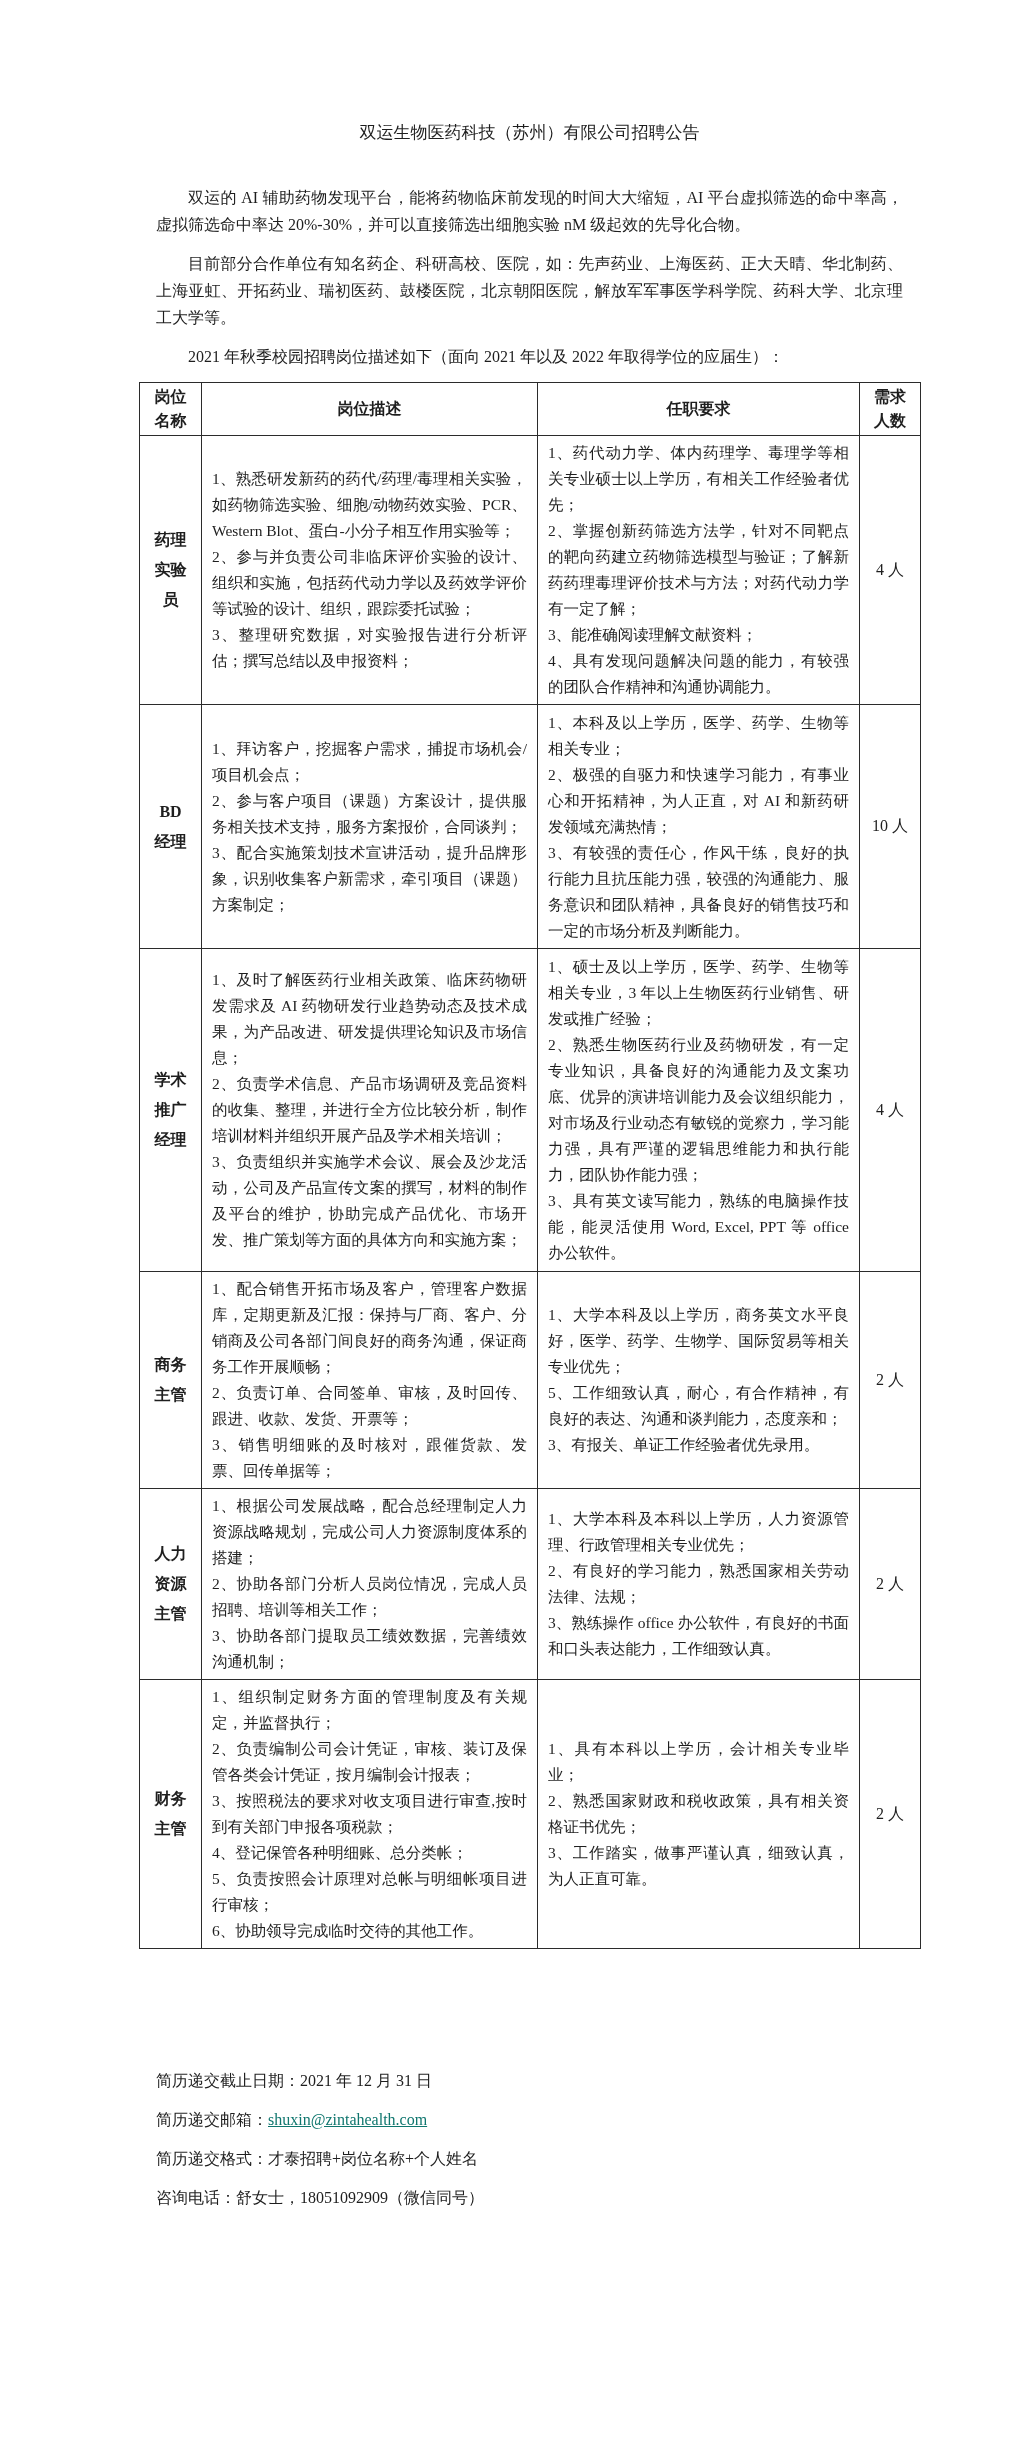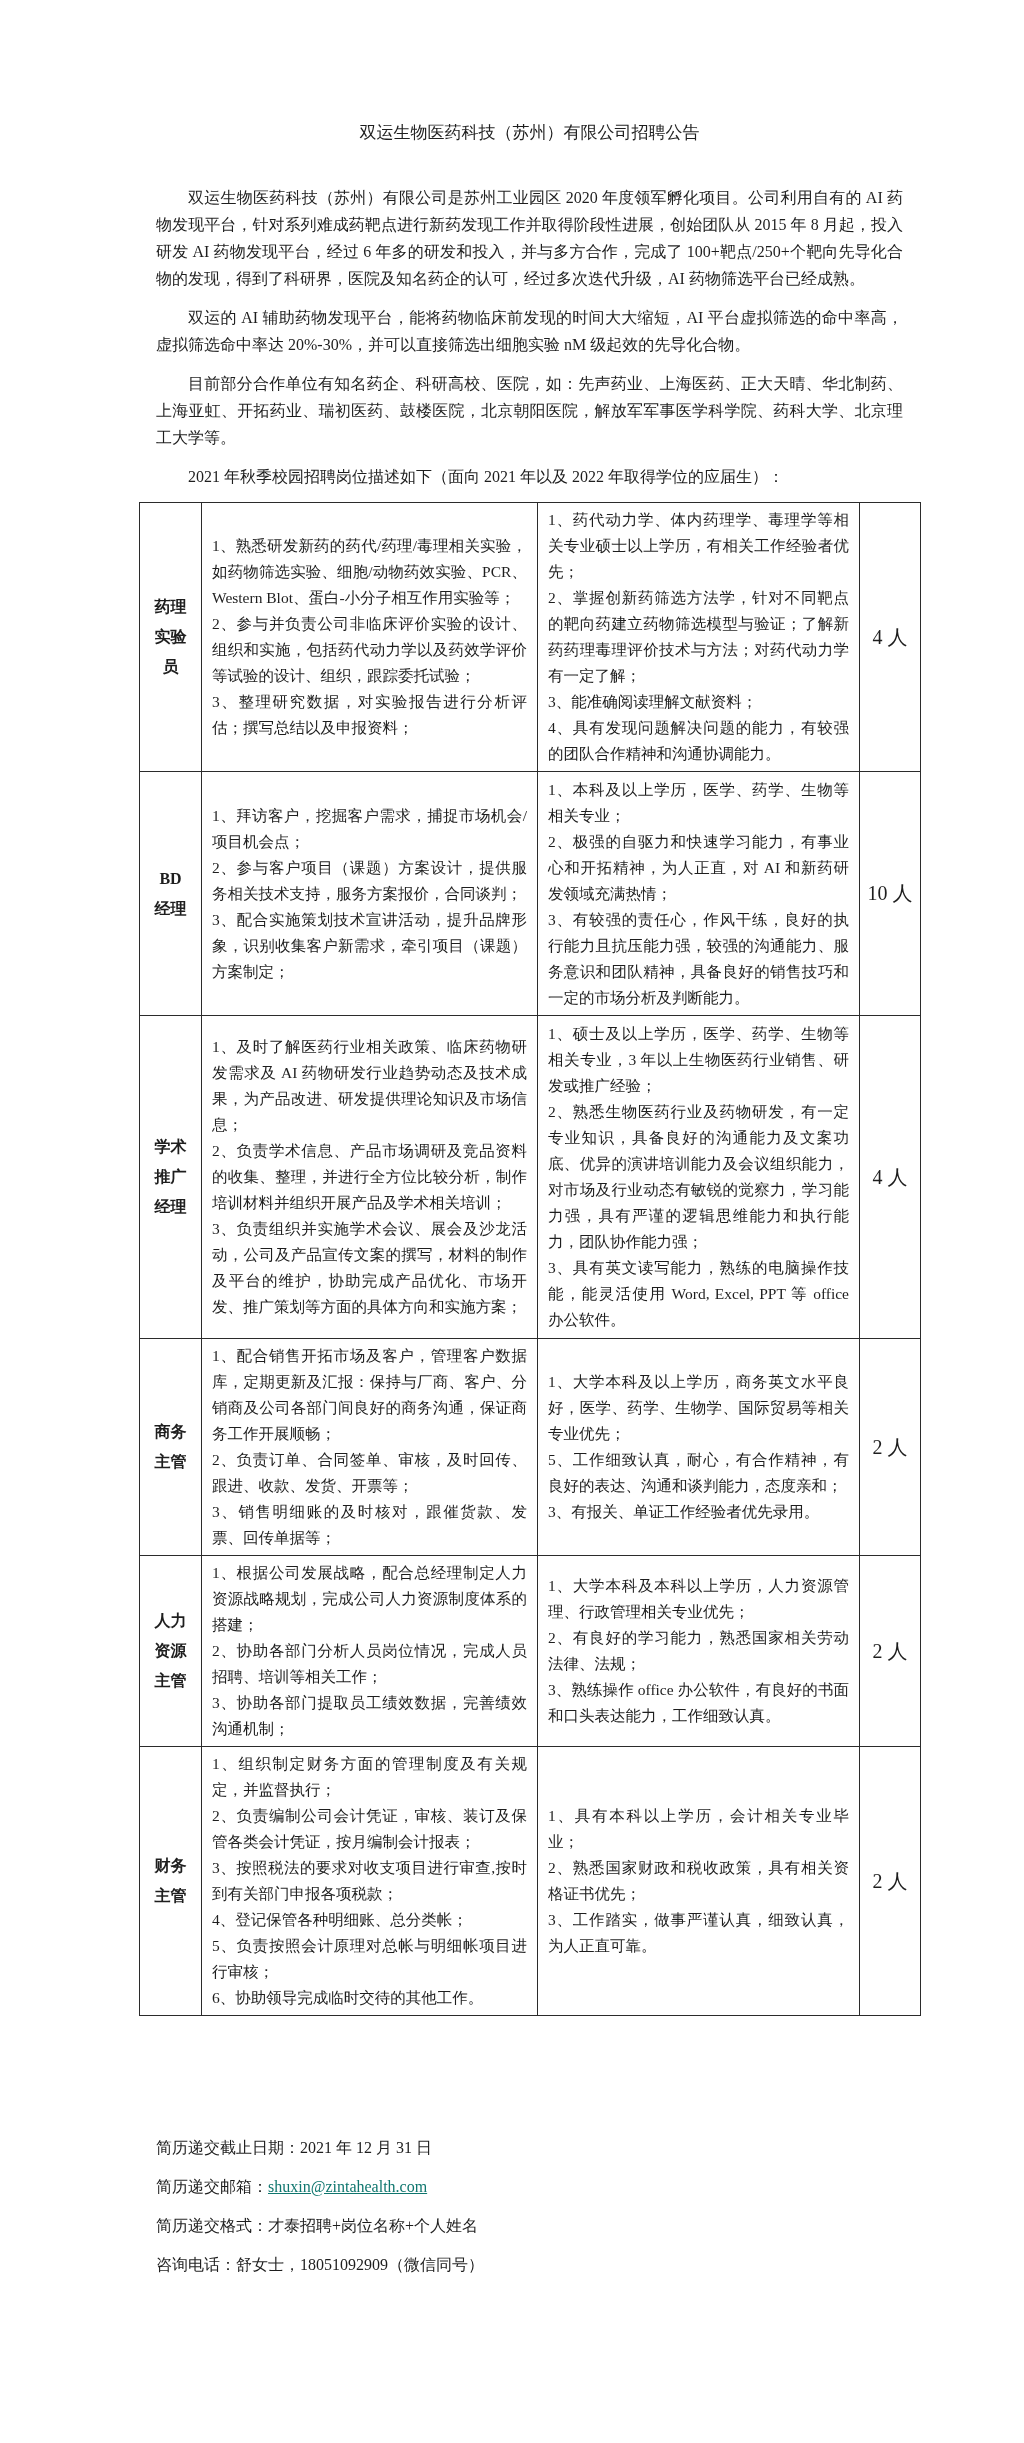--- a/index.html
+++ b/index.html
@@ -52,21 +52,21 @@
     padding:0 13px;
   }
   td.text-cell {
     font-size:15.5px;
     line-height:26px;
     padding:4px 10px;
   }
   td.text-cell .item { text-align:justify; }
   td.count-cell {
     text-align:center;
-    font-size:20px;
+    font-size:16px;
   }
   tr.h-head { height:50px; }
   tr.h-r1 { height:242px; }
   tr.h-r2 { height:244px; }
   tr.h-r3 { height:323px; }
   tr.h-r4 { height:214px; }
   tr.h-r5 { height:190px; }
   tr.h-r6 { height:269px; }
   .footer {
     margin-top:112px;
@@ -78,34 +78,39 @@
   .email-link { text-decoration:underline; color:#0f766e; }
 </style>
 </head>
 <body>
 
 <div class="doc">
 
   <div class="title">双运生物医药科技（苏州）有限公司招聘公告</div>
 
   <div class="paras">
-    <p class="para">双运生物医药科技（苏州）有限公司是苏州工业园区 2020 年度领军孵化项目。公司利用自有的 AI 药物发现平台，针对系列难成药靶点进行新药发现工作并取得阶段性进展，创始团队从 2015 年 8 月起，投入研发 AI 药物发现平台，经过 6 年多的研发和投入，并与多方合作，完成了 100+靶点/250+个靶向先导化合物的发现，得到了科研界，医院及知名药企的认可，经过多次迭代升级，AI 药物筛选平台已经成熟。</p>
     <p class="para">双运的 AI 辅助药物发现平台，能将药物临床前发现的时间大大缩短，AI 平台虚拟筛选的命中率高，虚拟筛选命中率达 20%-30%，并可以直接筛选出细胞实验 nM 级起效的先导化合物。</p>
     <p class="para">目前部分合作单位有知名药企、科研高校、医院，如：先声药业、上海医药、正大天晴、华北制药、上海亚虹、开拓药业、瑞初医药、鼓楼医院，北京朝阳医院，解放军军事医学科学院、药科大学、北京理工大学等。</p>
     <p class="para">2021 年秋季校园招聘岗位描述如下（面向 2021 年以及 2022 年取得学位的应届生）：</p>
   </div>
 
   <table class="jobs">
     <colgroup>
       <col style="width:62px">
       <col style="width:336px">
       <col style="width:322px">
       <col style="width:61px">
     </colgroup>
     <tbody>
+        <tr class="h-head">
+      <th>岗位名称</th>
+      <th>岗位描述</th>
+      <th>任职要求</th>
+      <th>需求人数</th>
+    </tr>
 
     <tr class="h-r1">
       <td class="name-cell">药理实验员</td>
       <td class="text-cell">
         <div class="item">1、熟悉研发新药的药代/药理/毒理相关实验，如药物筛选实验、细胞/动物药效实验、PCR、Western Blot、蛋白-小分子相互作用实验等；</div>
         <div class="item">2、参与并负责公司非临床评价实验的设计、组织和实施，包括药代动力学以及药效学评价等试验的设计、组织，跟踪委托试验；</div>
         <div class="item">3、整理研究数据，对实验报告进行分析评估；撰写总结以及申报资料；</div>
       </td>
       <td class="text-cell">
         <div class="item">1、药代动力学、体内药理学、毒理学等相关专业硕士以上学历，有相关工作经验者优先；</div>

